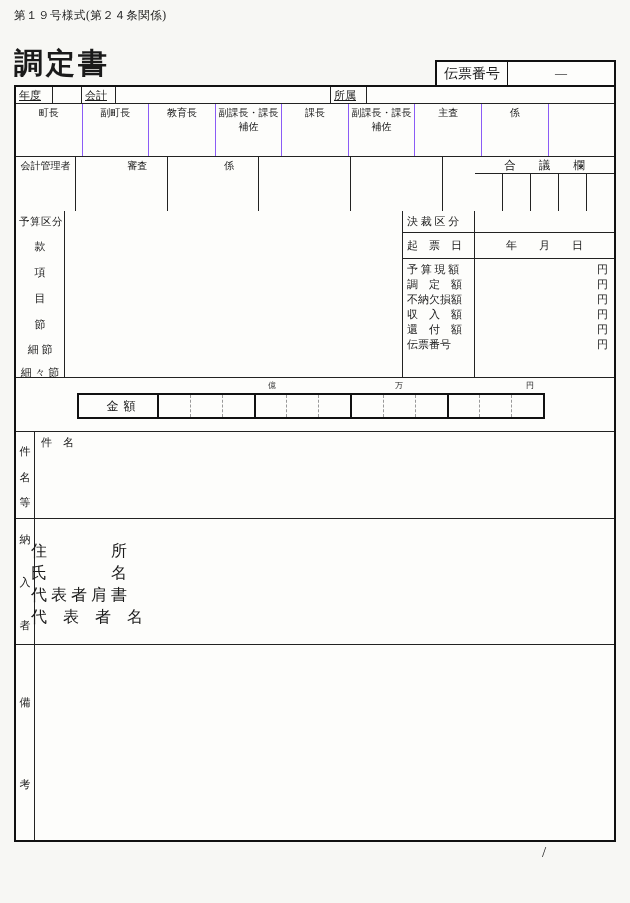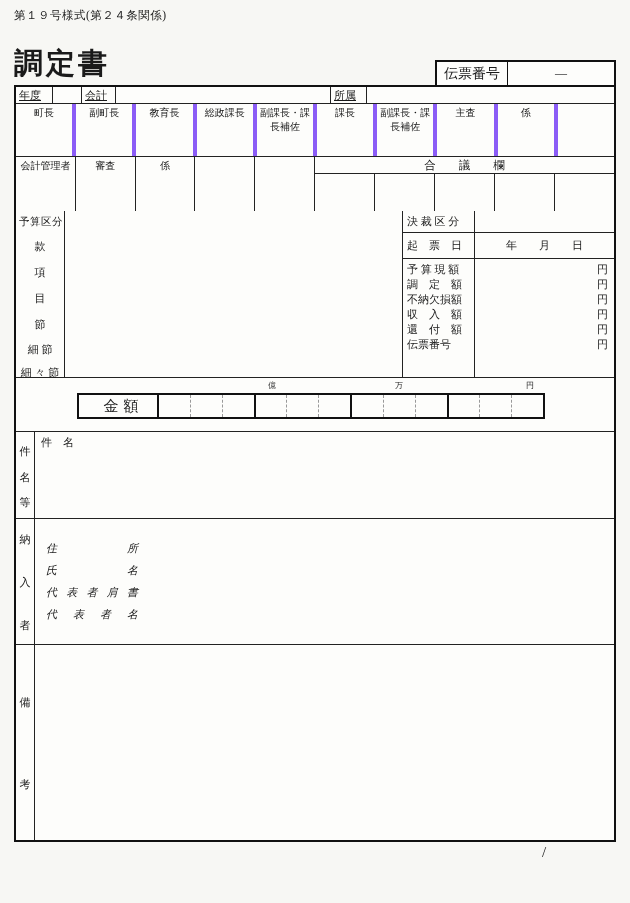--- a/index.html
+++ b/index.html
@@ -24,22 +24,22 @@
   .form-box .sec{position:absolute;left:0;right:0;box-sizing:border-box;}
   
   .row-a{top:0;height:17px;border-bottom:1px solid #222;display:flex;text-decoration:underline;}
   .row-a>div{box-sizing:border-box;display:flex;align-items:center;font-size:11px;padding-left:3px;}
   .ra-lab{justify-content:flex-start;}
   .bdr{border-right:1px solid #222;}
   
   .row-b{top:17px;height:53px;border-bottom:1px solid #222;display:flex;}
   .row-b>div{flex:1;box-sizing:border-box;font-size:10px;text-align:center;
     padding-top:2px;line-height:1.35;}
-  .row-b>div:not(:last-child){border-right:4px solid #8b5cf6;}
-  .row-c{top:70px;height:54px;display:flex;}
+  .row-b>div:not(:last-child){border-right:1px solid #8b5cf6;}
+  .row-c{top:70px;height:54px;display:flex;gap:32px;}
   .rc-cell{width:59.8px;box-sizing:border-box;border-right:1px solid #222;
     font-size:10px;text-align:center;padding-top:2px;}
   .rc-right{flex:1;position:relative;}
   .gogi-band{position:absolute;left:0;right:0;top:0;height:16px;border-bottom:1px solid #222;
     display:flex;align-items:center;justify-content:center;}
   .gogi-label{font-size:11.5px;}
   .gogi-cells{position:absolute;left:0;right:0;top:16px;bottom:0;display:flex;}
   .gogi-cells>div{flex:1;box-sizing:border-box;}
   .gogi-cells>div:not(:last-child){border-right:1px solid #222;}
   
@@ -57,36 +57,36 @@
   .rp-block-lab{width:72px;box-sizing:border-box;border-right:1px solid #222;padding:3px 0 0 4px;}
   .rp-block-val{flex:1;padding:3px 6px 0 0;}
   .amt-line{height:15px;line-height:15px;font-size:11px;white-space:nowrap;}
   .amt-unit{text-align:right;}
   
   .sec-amount{top:291px;height:54px;border-bottom:1px solid #222;}
   .digit-marker{position:absolute;top:2px;font-size:8px;transform:translateX(-50%);}
   .amount-box{position:absolute;left:61px;top:15px;width:468px;height:26px;
     border:2px solid #111;box-sizing:border-box;display:flex;background:#fdfdfb;}
   .amount-label{width:80px;border-right:2px solid #111;box-sizing:border-box;display:flex;
-    align-items:center;justify-content:center;font-size:15px;letter-spacing:5px;padding-left:11px;}
+    align-items:center;justify-content:center;font-size:12px;letter-spacing:5px;padding-left:11px;}
   .digit-group{flex:1;display:flex;box-sizing:border-box;}
   .digit-group:not(:last-child){border-right:2px solid #111;}
   .digit-cell{flex:1;box-sizing:border-box;}
   .digit-cell:not(:last-child){border-right:1px dashed #999;}
   
   .side-sec{border-bottom:1px solid #222;}
   .side-col{position:absolute;left:0;top:0;bottom:0;width:19px;border-right:1px solid #222;
     box-sizing:border-box;}
   .side-char{position:absolute;width:100%;text-align:center;font-size:11px;}
   .sec-subject{top:345px;height:87px;}
   .sec-payer{top:432px;height:126px;}
   .sec-remarks{top:558px;bottom:0;border-bottom:none;}
   .kenmei{position:absolute;left:25px;top:3px;font-size:11px;}
-  .payer-field{position:absolute;left:30px;width:92px;font-size:11px;
-    text-align:justify;text-align-last:justify;white-space:nowrap;font-style:italic;}
+  .payer-field{position:absolute;left:15px;width:92px;font-size:16px;
+    text-align:justify;text-align-last:justify;white-space:nowrap;}
   .fill-area{position:absolute;left:19px;top:0;right:0;bottom:0;}
   .page-ind{left:542px;top:844px;font-size:15px;}
 </style>
 </head>
 <body>
 
 <div class="abs form-code">第１９号様式(第２４条関係)</div>
 <div class="abs doc-title">調定書</div>
 
 <div class="abs slip-box">
@@ -102,21 +102,20 @@
     <div class="bdr ra-lab" style="width:34px">会計</div>
     <div class="bdr" style="width:215px"></div>
     <div class="bdr ra-lab" style="width:36px">所属</div>
     <div style="flex:1"></div>
   </div>
 
   <div class="sec row-b">
     <div>町長</div>
     <div>副町長</div>
     <div>教育長</div>
-    <div>総政課長</div>
     <div>副課長・課長補佐</div>
     <div>課長</div>
     <div>副課長・課長補佐</div>
     <div>主査</div>
     <div>係</div>
     <div></div>
   </div>
 
   <div class="sec row-c">
     <div class="rc-cell">会計管理者</div>

